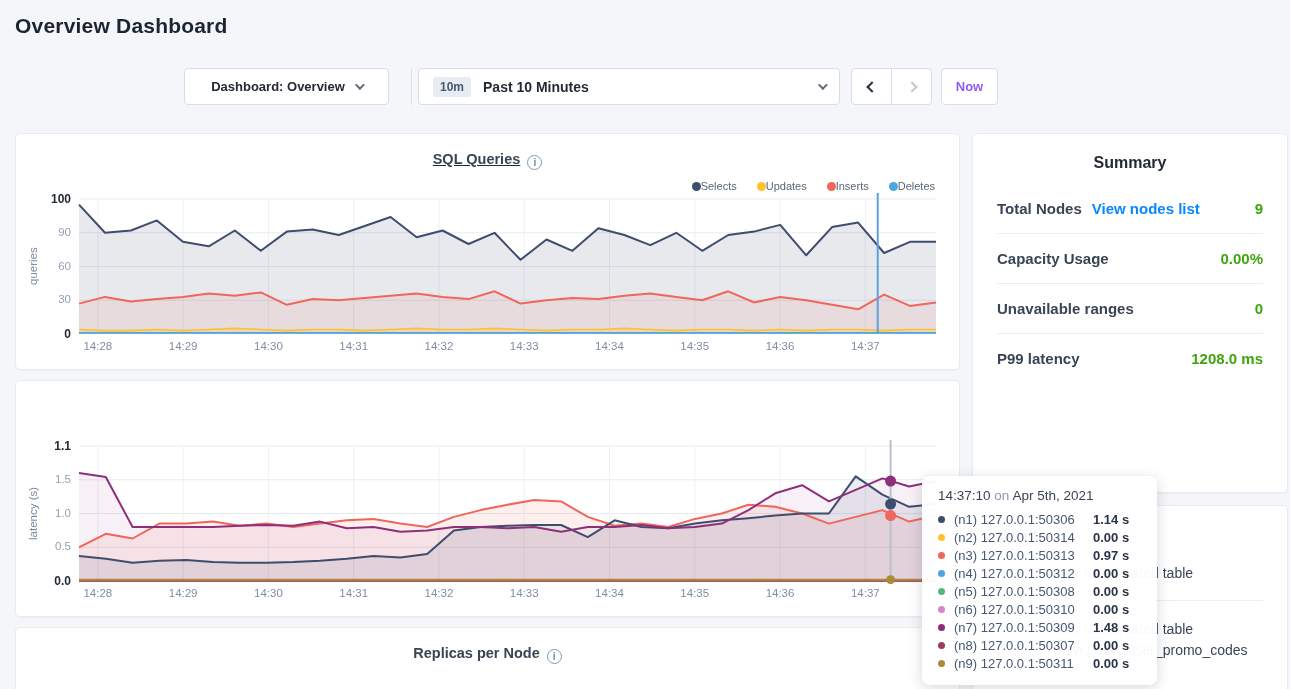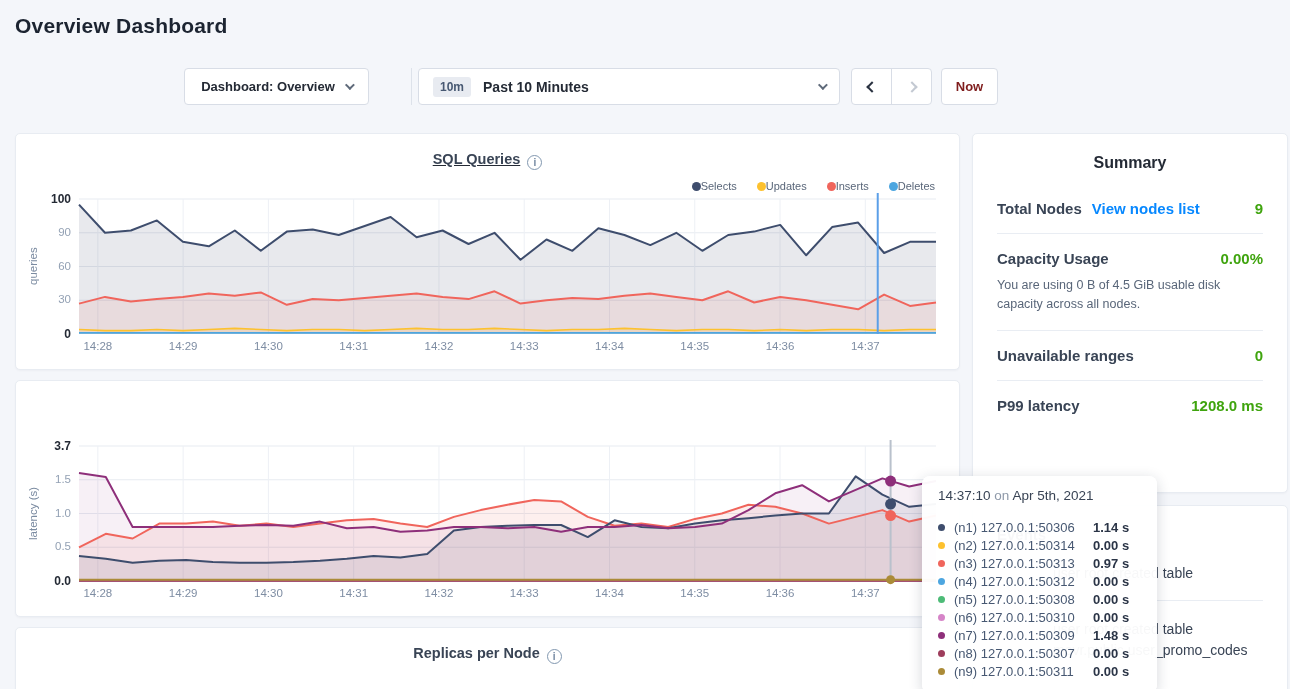--- a/index.html
+++ b/index.html
@@ -12,33 +12,33 @@
   }
   
   .page-title { position:absolute; left:15px; top:14px; font-size:21px; font-weight:600; color:#1c2431; letter-spacing:.2px; }
   .toolbar { position:absolute; left:15px; top:68px; width:1273px; height:37px; }
   .btn {
     position:absolute; height:37px; background:#fff; border:1px solid #d8dde6;
     border-radius:4px; display:flex; align-items:center; justify-content:center;
     font-size:13px; font-weight:700; color:#242a35; cursor:pointer;
   }
   .dd-graph { left:0; width:144px; gap:10px; }
-  .dd-dash  { left:169px; width:185px; gap:10px; }
+  .dd-dash  { left:169px; width:205px; gap:10px; }
   .tb-divider { position:absolute; left:396px; top:0; width:1px; height:37px; background:#dde2ea; }
   .time-picker { left:403px; width:422px; justify-content:flex-start; padding:0 14px; font-size:14px; }
   .time-badge { background:#e8ebf1; color:#475872; font-size:12px; font-weight:700; padding:3px 7px; border-radius:3px; margin-right:12px; }
   .time-caret { margin-left:auto; }
   .chev { display:inline-block; width:7px; height:7px; border-right:2px solid #5f6a7a; border-bottom:2px solid #5f6a7a; }
   .chev.down { transform:rotate(45deg) translateY(-2px); }
   .arrow-group { position:absolute; left:836px; width:81px; height:37px; background:#fff; border:1px solid #d8dde6; border-radius:4px; display:flex; }
   .arrow-cell { flex:1; display:flex; align-items:center; justify-content:center; cursor:pointer; }
   .arrow-cell + .arrow-cell { border-left:1px solid #d8dde6; }
   .chev.left  { border-color:#2a3240; transform:rotate(135deg); width:8px; height:8px; }
   .chev.right { border-color:#c3c9d2; transform:rotate(-45deg); width:8px; height:8px; }
-  .btn-now { left:926px; width:57px; color:#7f1d1d; cursor:default; }
+  .btn-now { left:926px; width:57px; color:#8b5cf6; cursor:default; }
   
   .card { position:absolute; background:#fff; border:1px solid #e8ecf2; border-radius:5px; box-shadow:0 1px 2px rgba(40,50,70,.04); }
   #card-sql { left:15px; top:133px; width:945px; height:237px;text-decoration:underline; }
   #card-lat { left:15px; top:380px; width:945px; height:237px; }
   #card-rep { left:15px; top:627px; width:945px; height:237px; }
   #card-summary { left:972px; top:133px; width:316px; height:360px; }
   #card-events  { left:972px; top:505px; width:316px; height:260px; }
   .chart-head { text-align:center; margin-top:17px; font-size:14.5px; font-weight:700; color:#394455; }
   .info-icon { display:inline-block; width:15px; height:15px; border:1px solid #8298b0; border-radius:50%;
     font-size:10px; line-height:13px; color:#7186a0; text-align:center; font-weight:700; vertical-align:-2px; margin-left:7px; cursor:pointer; font-style:normal; }
@@ -63,21 +63,21 @@
   .srow .desc { margin-top:8px; font-size:12.5px; color:#596679; line-height:1.55; padding-right:6px; }
   .nodes-link { color:var(--link); font-weight:700; font-size:15px; margin-left:10px; text-decoration:none; cursor:pointer; }
   
   .ev-title { font-weight:700; font-size:15px; color:#394455; padding:20px 24px 2px; }
   .ev-item { margin:0 24px; padding:18px 0 16px 56px; font-size:14px; color:#394455; line-height:1.5; }
   .ev-item + .ev-item { border-top:1px solid #e9edf3; }
   
   .tooltip { position:absolute; left:922px; top:476px; width:235px; z-index:30;
     background:rgba(255,255,255,.96); border-radius:8px; box-shadow:0 3px 14px rgba(30,40,60,.18);
     padding:12px 16px 13px; }
-  .tt-head { font-size:13.5px; color:#394455; margin-bottom:15px; }
+  .tt-head { font-size:13.5px; color:#394455; margin-bottom:7px; }
   .tt-head .on { color:#8e99a9; }
   .tt-row { display:flex; align-items:center; height:18px; font-size:13px; color:#475872; }
   .tt-dot { width:7px; height:7px; border-radius:50%; margin-right:9px; flex:none; }
   .tt-name { flex:1; white-space:nowrap; }
   .tt-val { font-weight:700; color:#2b3547; width:48px; margin-left:4px; }
 </style>
 </head>
 <body>
 
 <h1 class="page-title">Overview Dashboard</h1>
@@ -204,21 +204,21 @@
         <line x1="811.579" y1="-6" x2="811.579" y2="135" stroke="#b9c1cc" stroke-width="2"></line>
         <circle cx="811.579" cy="133.65" r="4.5" fill="#ab8b38"></circle>
         <circle cx="811.579" cy="69.525" r="5.5" fill="#f0655c"></circle>
         <circle cx="811.579" cy="58.05000000000001" r="5.5" fill="#3e4d6d"></circle>
         <circle cx="811.579" cy="35.099999999999994" r="5.5" fill="#8e2f7a"></circle>
       </svg>
       <span class="ytick strong" style="top: 128px;">0.0</span>
       <span class="ytick" style="top: 94.25px;">0.5</span>
       <span class="ytick" style="top: 60.5px;">1.0</span>
       <span class="ytick" style="top: 26.75px;">1.5</span>
-      <span class="ytick strong" style="top: -7px;">3.7</span>
+      <span class="ytick strong" style="top: -7px;">1.1</span>
       <span class="xtick" style="left: -11.146px;">14:28</span>
       <span class="xtick" style="left: 74.1255px;">14:29</span>
       <span class="xtick" style="left: 159.397px;">14:30</span>
       <span class="xtick" style="left: 244.668px;">14:31</span>
       <span class="xtick" style="left: 329.94px;">14:32</span>
       <span class="xtick" style="left: 415.212px;">14:33</span>
       <span class="xtick" style="left: 500.483px;">14:34</span>
       <span class="xtick" style="left: 585.755px;">14:35</span>
       <span class="xtick" style="left: 671.026px;">14:36</span>
       <span class="xtick" style="left: 756.298px;">14:37</span>
@@ -233,21 +233,20 @@
 
 <div class="card" id="card-summary">
   <div class="sum-title">Summary</div>
   <div class="srow">
     <span class="lab">Total Nodes</span><a class="nodes-link">View nodes list</a>
     <span class="val">9</span>
   </div>
   <div class="srow">
     <span class="lab">Capacity Usage</span>
     <span class="val">0.00%</span>
-    <div class="desc">You are using 0 B of 4.5 GiB usable disk capacity across all nodes.</div>
   </div>
   <div class="srow">
     <span class="lab">Unavailable ranges</span>
     <span class="val">0</span>
   </div>
   <div class="srow">
     <span class="lab">P99 latency</span>
     <span class="val">1208.0 ms</span>
   </div>
 </div>

